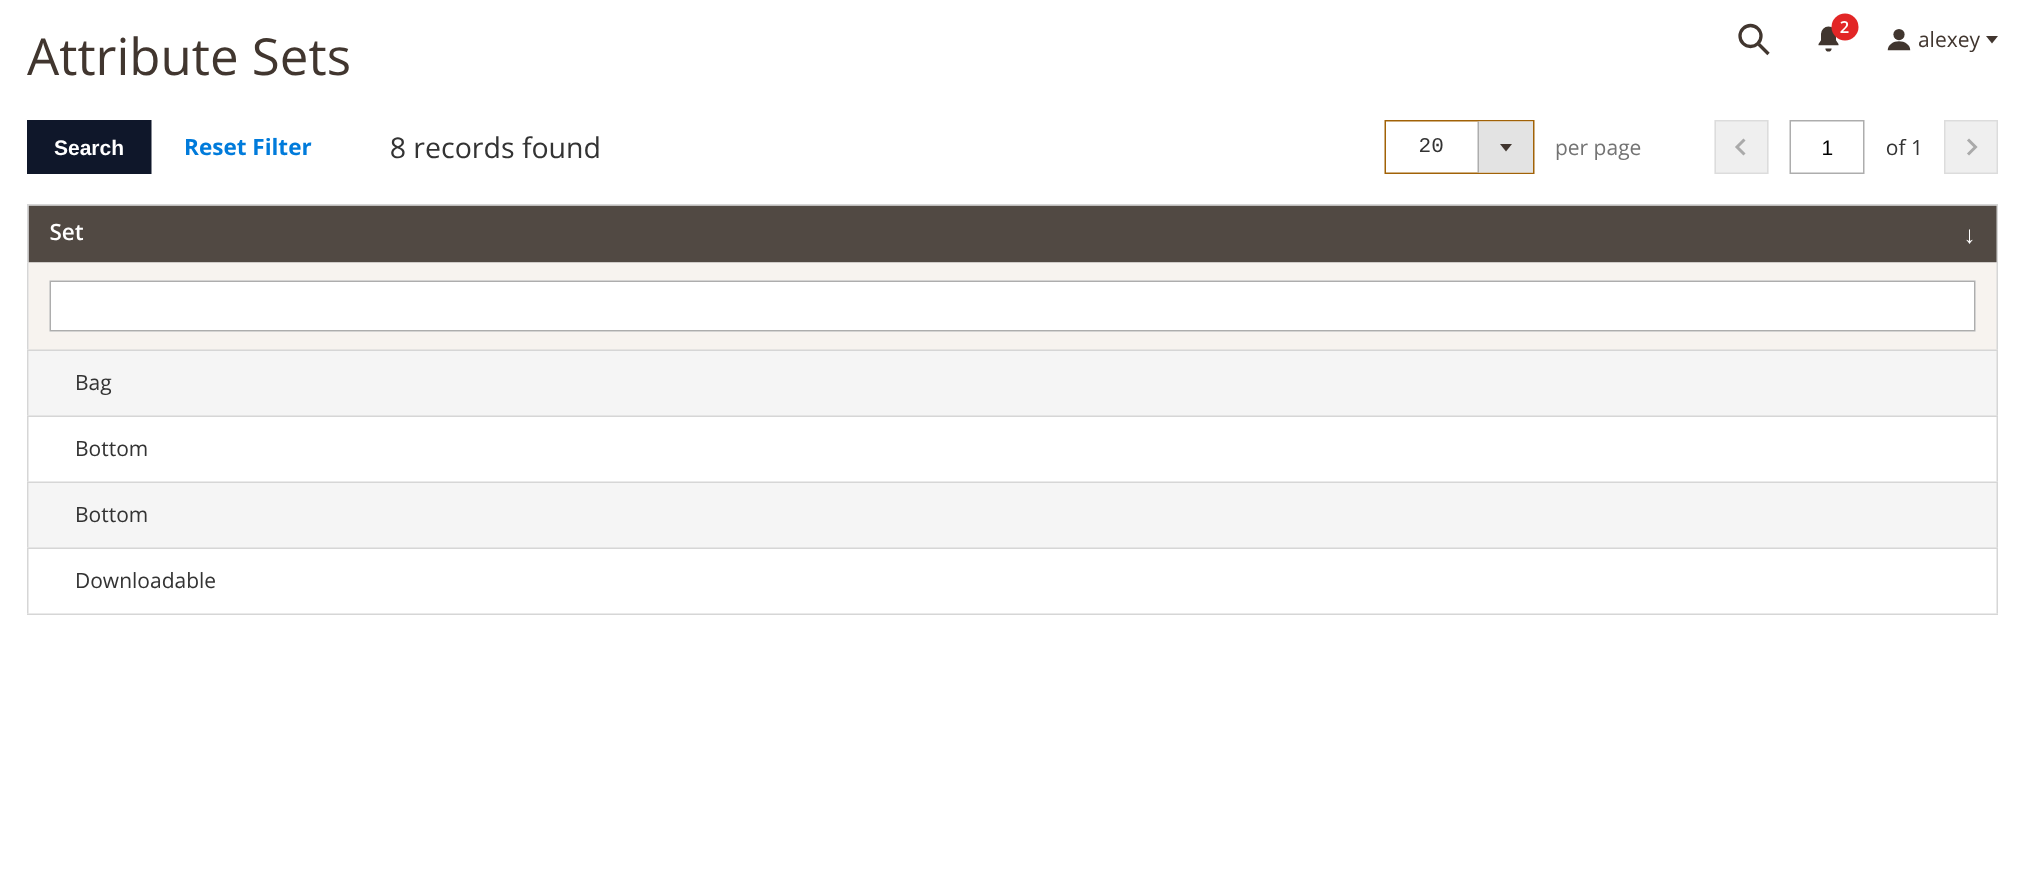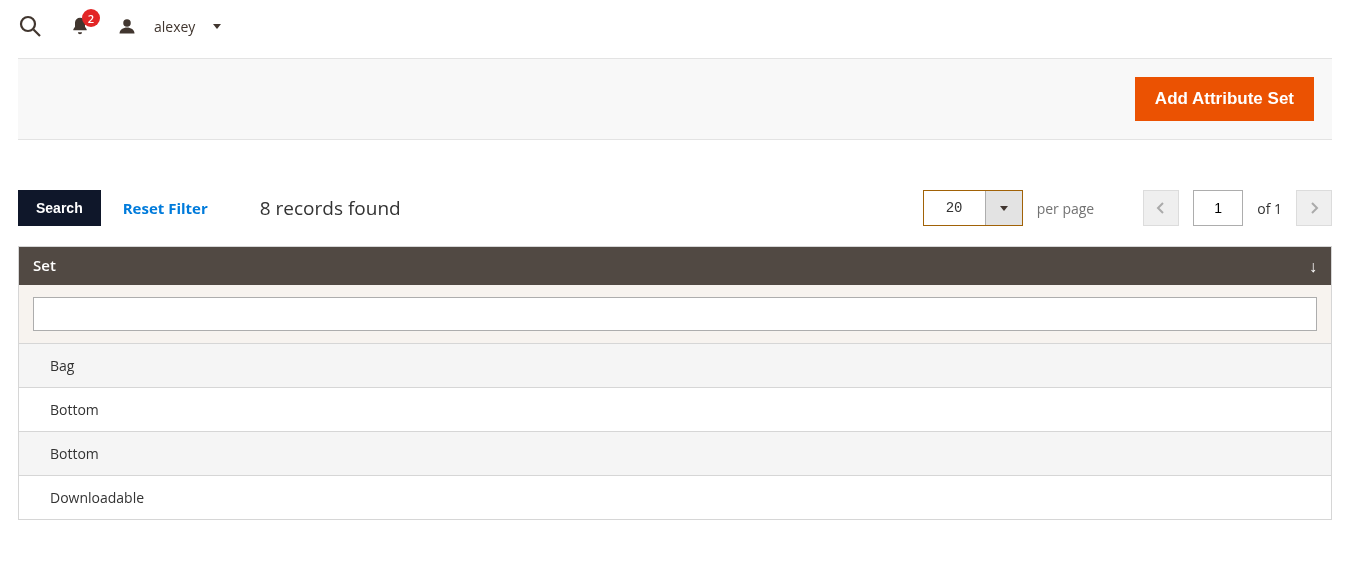--- a/index.html
+++ b/index.html
@@ -49,21 +49,21 @@
       height: 18px;
       font-size: 11px;
       font-weight: 600;
       display: flex;
       align-items: center;
       justify-content: center;
     }
     .user-area {
       display: flex;
       align-items: center;
-      gap: 18px;
+      gap: 4px;
       cursor: pointer;
     }
     .username { font-size: 14px; color: #41362f; }
     .caret-down {
       width: 0; height: 0;
       border-left: 4px solid transparent;
       border-right: 4px solid transparent;
       border-top: 5px solid #41362f;
     }
 
@@ -209,20 +209,21 @@
     }
     .data-row:nth-child(odd) td { background: #ffffff; }
     .data-row:nth-child(even) td { background: #f5f5f5; }
   </style>
 </head>
 <body>
 
 <div class="wrapper">
 
   <div class="page-header">
+    <h1 class="page-title">Attribute Sets</h1>
     <div class="header-right">
       <span class="icon-btn">
         <svg class="search-svg" viewBox="0 0 24 24" fill="none" stroke="#41362f" stroke-width="2.2">
           <circle cx="10" cy="10" r="7"></circle>
           <line x1="15.5" y1="15.5" x2="22" y2="22"></line>
         </svg>
       </span>
       <span class="icon-btn">
         <svg class="bell-svg" viewBox="0 0 24 24" fill="#41362f">
           <path d="M12 2a6 6 0 0 0-6 6v5l-2 3v1h16v-1l-2-3V8a6 6 0 0 0-6-6zm0 20a2.5 2.5 0 0 0 2.5-2.5h-5A2.5 2.5 0 0 0 12 22z"></path>
@@ -233,23 +234,20 @@
         <svg class="user-svg" viewBox="0 0 24 24" fill="#41362f">
           <circle cx="12" cy="8" r="5"></circle>
           <path d="M2 22c0-5 5-8 10-8s10 3 10 8z"></path>
         </svg>
         <span class="username">alexey</span>
         <span class="caret-down"></span>
       </span>
     </div>
   </div>
 
-  <div class="action-bar">
-    <button class="btn-primary">Add Attribute Set</button>
-  </div>
 
   <div class="grid-controls">
     <div class="controls-left">
       <button class="btn-search">Search</button>
       <a class="link-reset">Reset Filter</a>
       <span class="records-found">8 records found</span>
     </div>
     <div class="controls-right">
       <div class="select-wrap">
         <span class="select-val">20</span>

